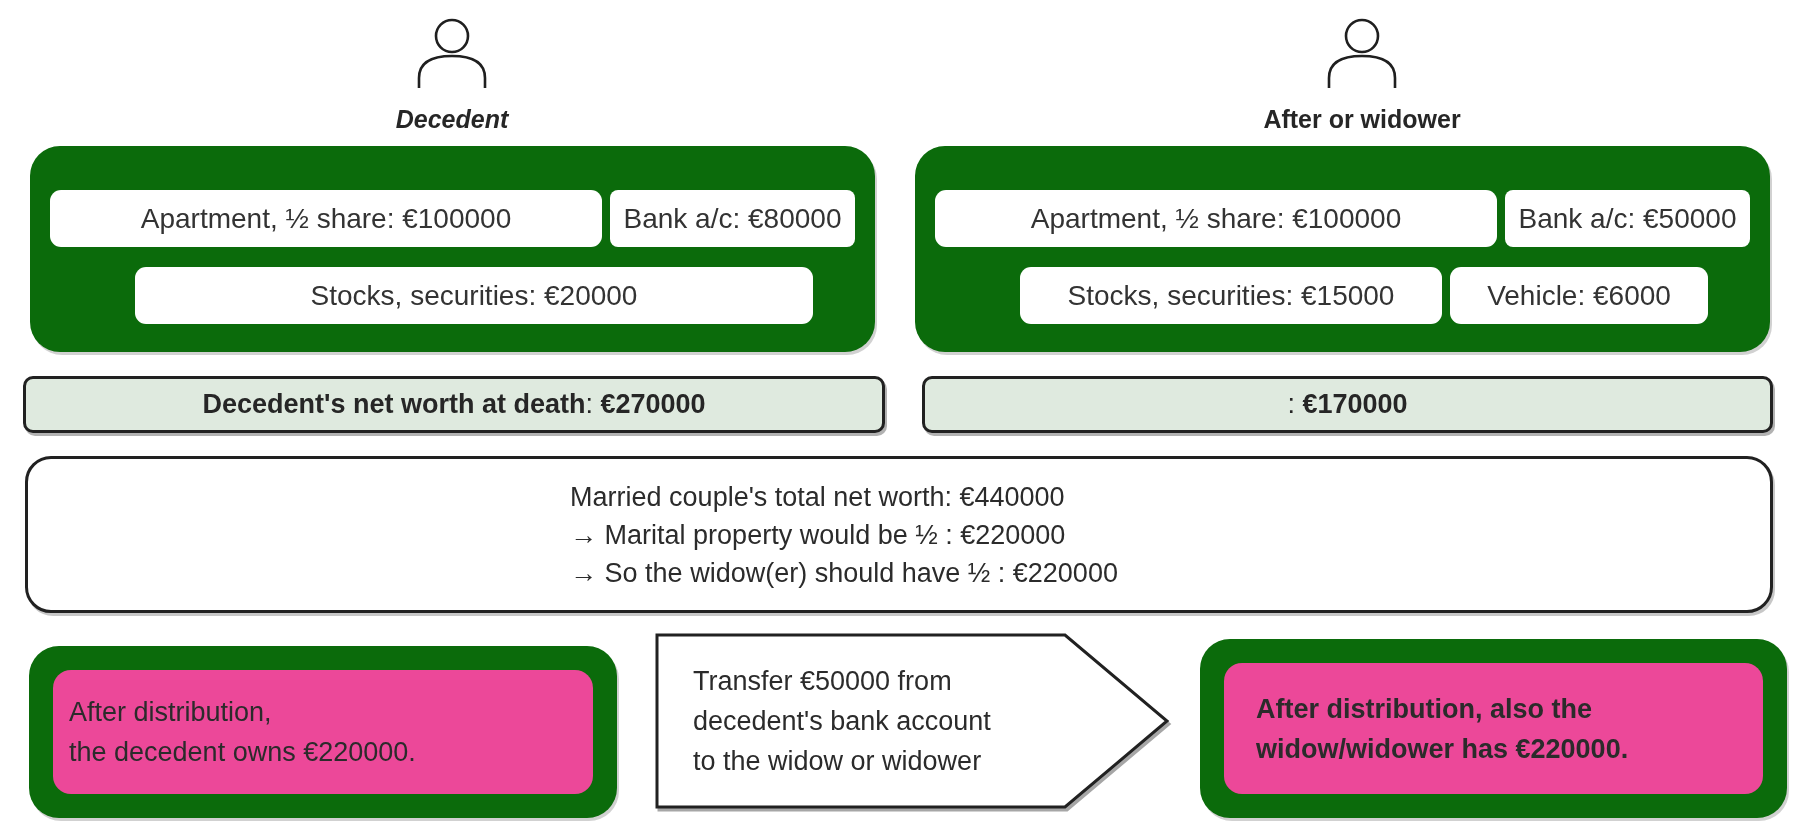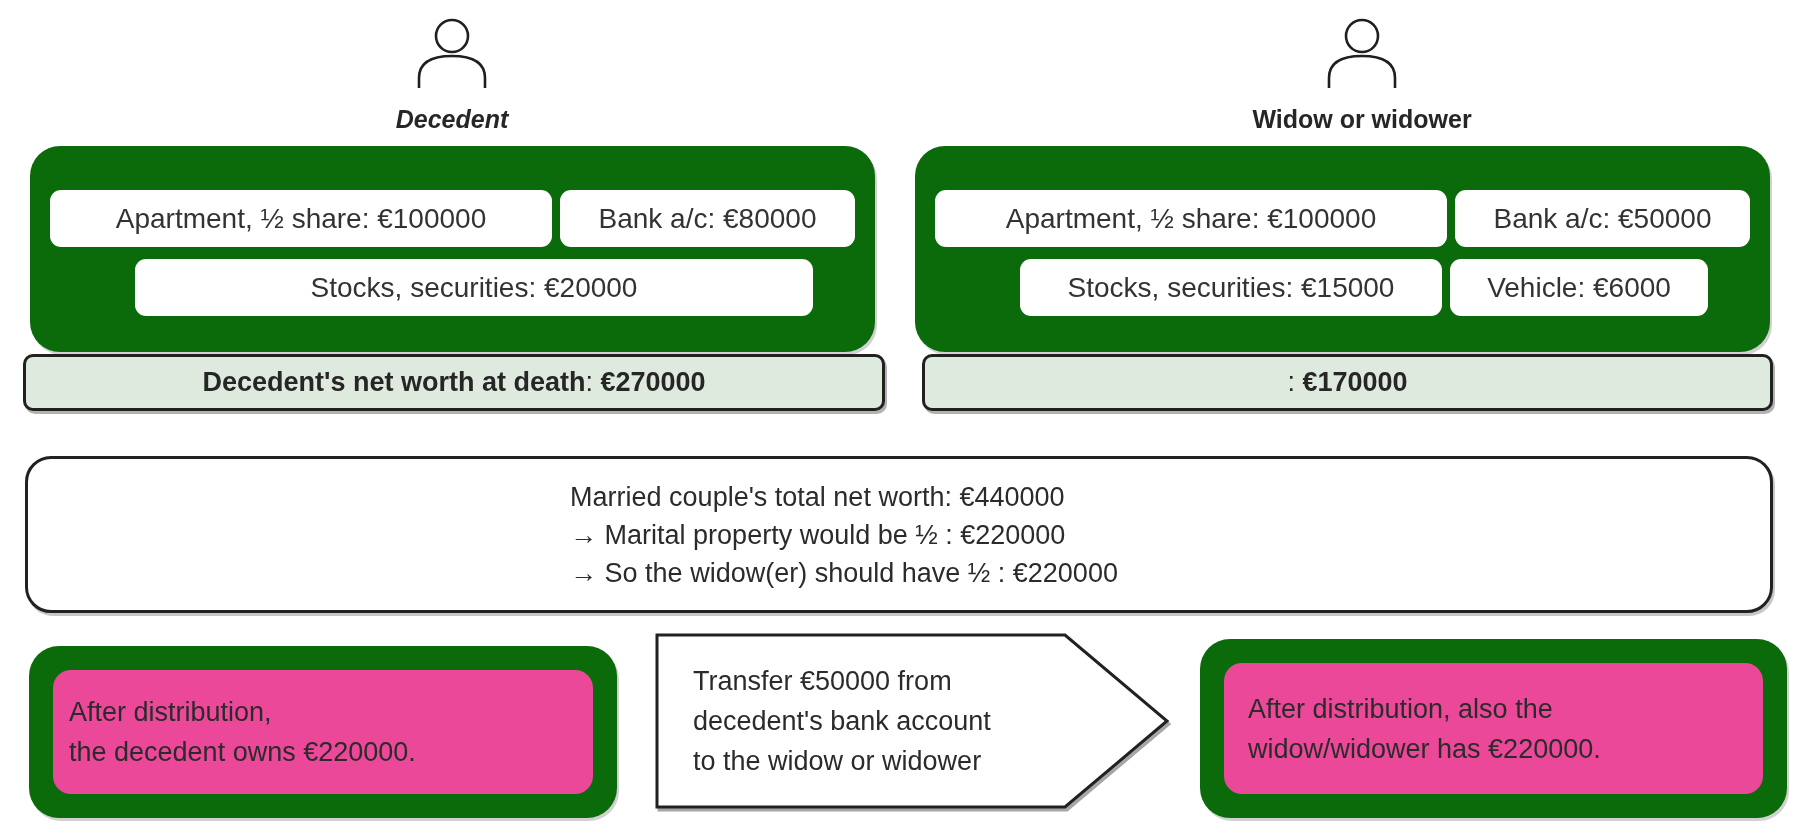--- a/index.html
+++ b/index.html
@@ -26,33 +26,33 @@
   
   .asset-panel{
     position:absolute;top:146px;height:206px;
     background:#0b6b0b;border-radius:30px;
     box-shadow:2px 3px 0 rgba(0,0,0,0.18);
     box-sizing:border-box;padding:44px 20px 0 20px;
   }
   .asset-panel.decedent{left:30px;width:845px;}
   .asset-panel.widow{left:915px;width:855px;}
   .asset-row{display:flex;gap:8px;}
-  .asset-row.second{margin-top:12px;margin-left:85px;margin-right:42px;}
+  .asset-row.second{margin-top:20px;margin-left:85px;margin-right:42px;}
   .asset-card{
     background:#ffffff;border-radius:11px;height:57px;
     display:flex;align-items:center;justify-content:center;
     font-size:28px;color:#333333;white-space:nowrap;
   }
   .asset-card.wide{flex:1;}
-  .asset-card.w295{width:295px;}
+  .asset-card.w295{width:245px;border-radius:8px;}
   .asset-card.w258{width:258px;}
 
   
   .networth-bar{
-    position:absolute;top:354px;height:57px;
+    position:absolute;top:376px;height:57px;
     background:#dfeadf;border:3px solid #212121;border-radius:10px;
     box-sizing:border-box;
     display:flex;align-items:center;justify-content:center;
     font-size:27px;box-shadow:2px 3px 0 rgba(0,0,0,0.30);
     white-space:pre;color:#262626;
   }
   .networth-bar.decedent{left:23px;width:862px;}
   .networth-bar.widow{left:922px;width:851px;}
   .networth-bar b{font-weight:bold;}
 
@@ -72,21 +72,21 @@
   }
   .result-box.decedent{left:29px;top:646px;width:588px;height:172px;}
   .result-box.widow{left:1200px;top:639px;width:587px;height:179px;}
   .result-inner{
     position:absolute;left:24px;right:24px;top:24px;bottom:24px;
     background:#ec4899;border-radius:18px;
     display:flex;align-items:center;
     font-size:27px;line-height:40px;white-space:pre-line;color:#2b2b2b;
   }
   .result-box.decedent .result-inner{padding-left:16px;}
-  .result-box.widow .result-inner{padding-left:24px;}
+  .result-box.widow .result-inner{padding-left:32px;font-weight:bold;}
 
   
   .transfer-arrow{position:absolute;left:655px;top:633px;width:515px;height:176px;}
   .transfer-arrow svg{position:absolute;left:0;top:0;display:block;
     filter:drop-shadow(2px 3px 0 rgba(0,0,0,0.35));}
   .transfer-text{
     position:absolute;left:38px;top:0;bottom:0;
     display:flex;align-items:center;
     font-size:27px;line-height:40px;white-space:pre-line;color:#2b2b2b;
   }
@@ -103,21 +103,21 @@
     </svg>
   </div>
   <div class="person-label left">Decedent</div>
 
   <div class="person right">
     <svg viewBox="0 0 100 96" fill="none" stroke="#1f1f1f" stroke-width="2.6">
       <circle cx="50" cy="28" r="16"></circle>
       <path d="M17,80 L17,70 Q17,48 50,48 Q83,48 83,70 L83,80"></path>
     </svg>
   </div>
-  <div class="person-label right">Widow or widower</div>
+  <div class="person-label right">After or widower</div>
 
   <div class="asset-panel decedent">
     <div class="asset-row first">
       <div class="asset-card wide">Apartment, ½ share: €100000</div>
       <div class="asset-card w295">Bank a/c: €80000</div>
     </div>
     <div class="asset-row second">
       <div class="asset-card wide">Stocks, securities: €20000</div>
     </div>
   </div>

